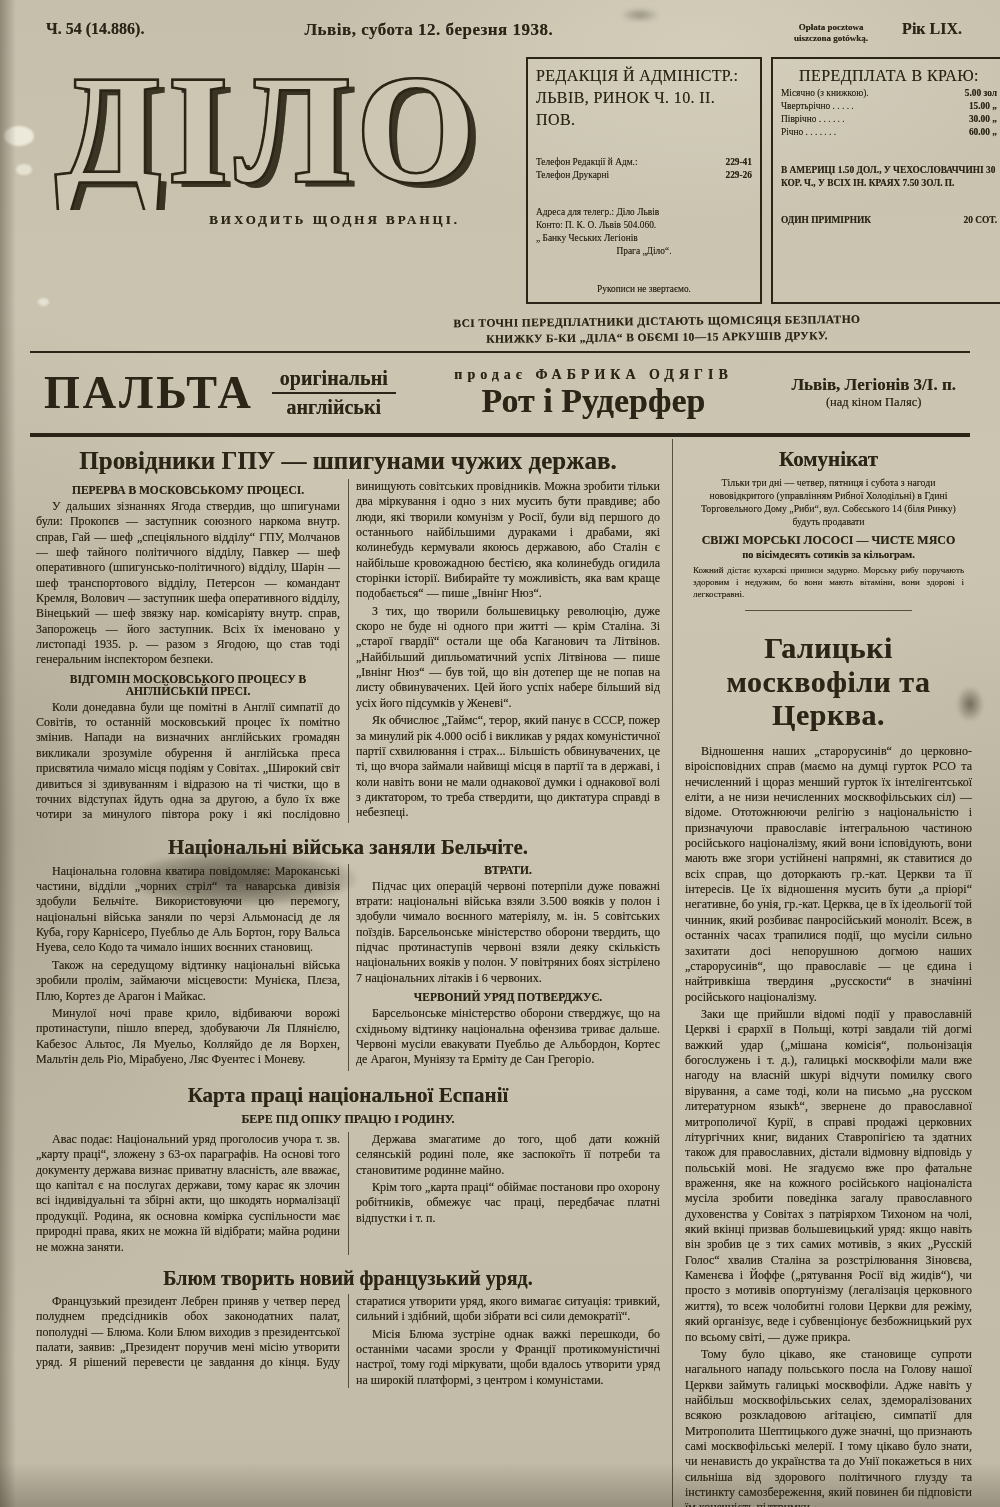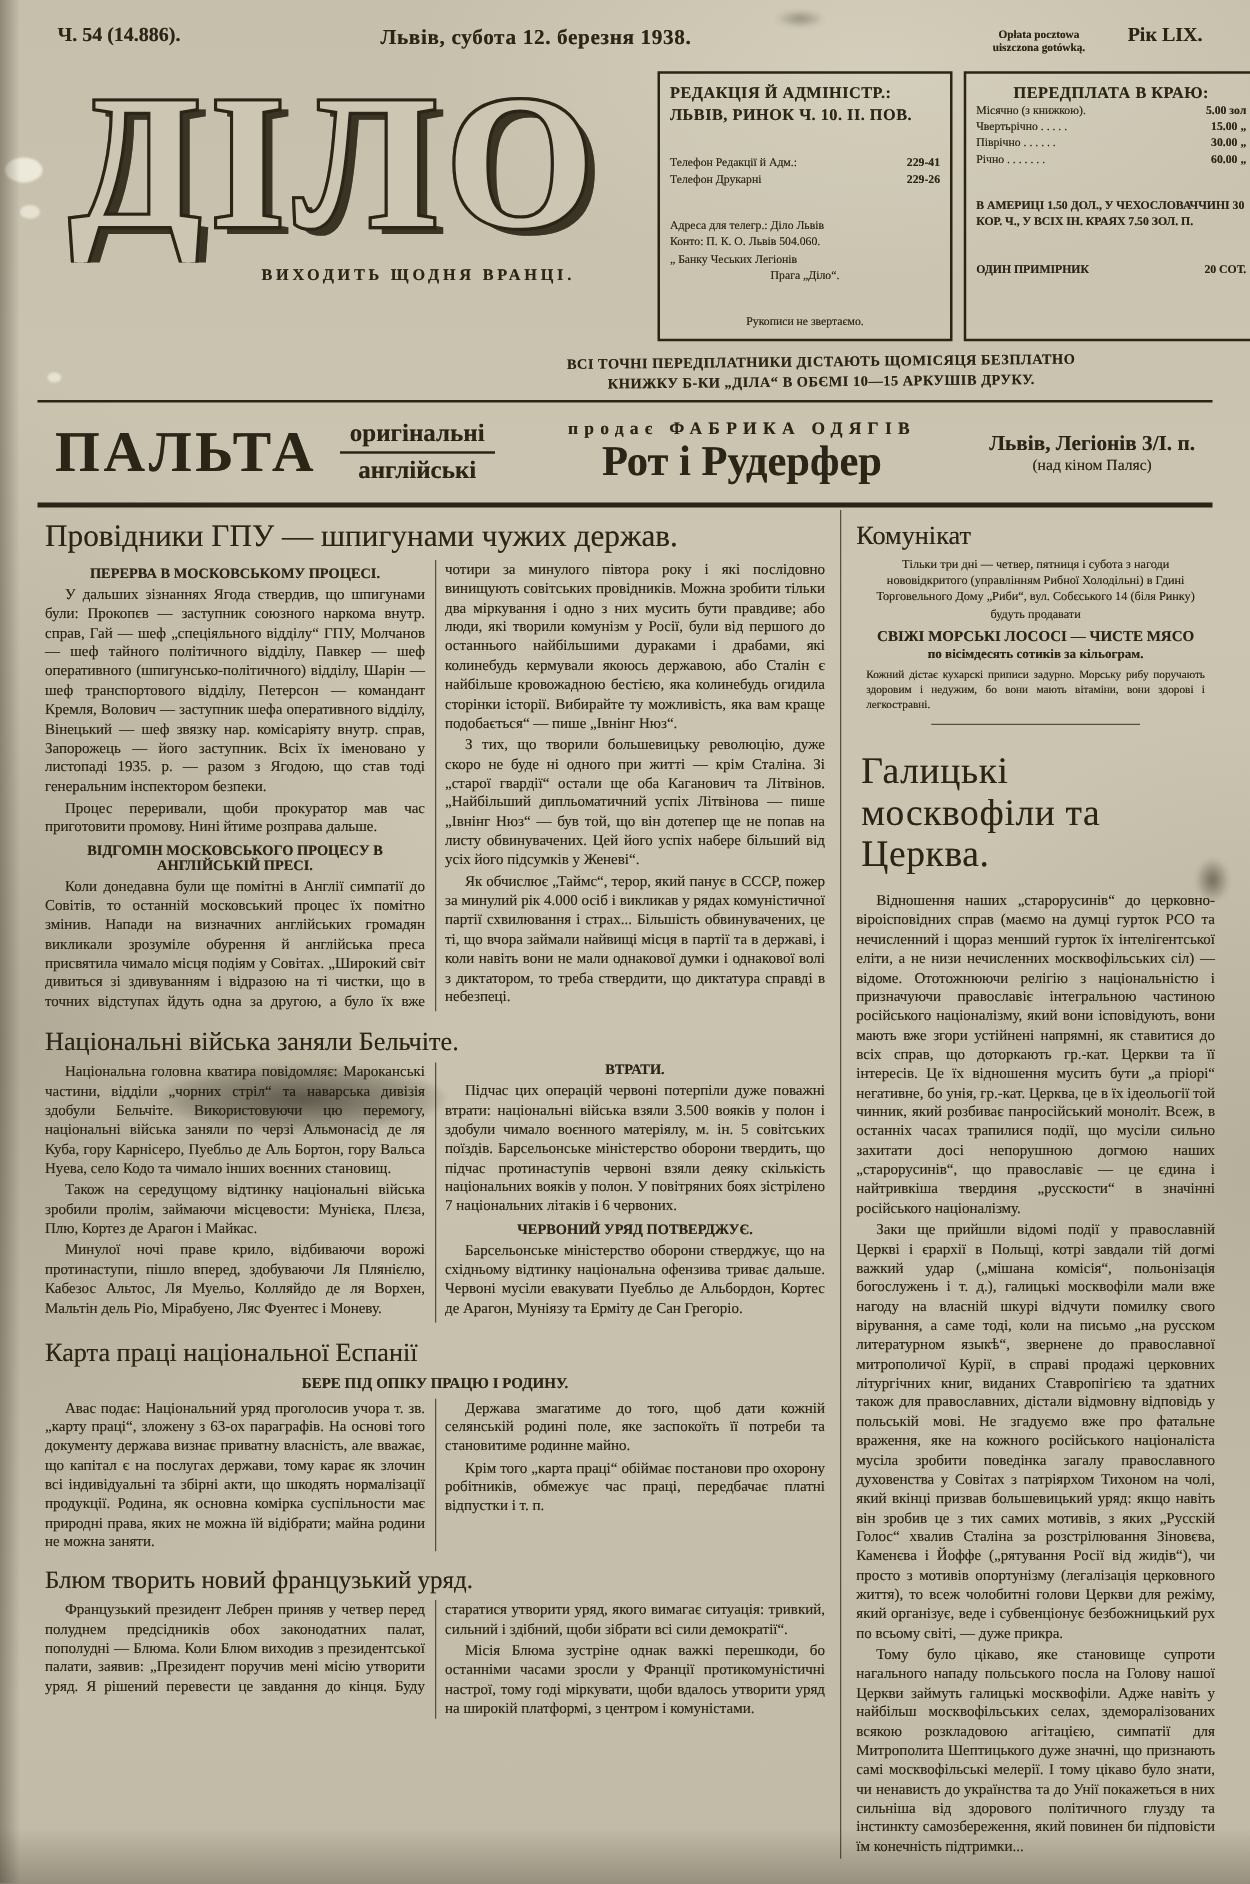--- a/index.html
+++ b/index.html
@@ -19,21 +19,21 @@
   .postal{font-size:9px;text-align:center;margin-left:auto;line-height:1.25;margin-top:2px;}
   .vol{font-size:16px;margin-left:34px;}
   .mastrow{display:flex;padding:0 30px 0 46px;}
   .mast-left{width:505px;}
   .masthead-svg{display:block;}
   .mast-shadow{font-family:"Liberation Serif",serif;font-weight:bold;font-size:152px;letter-spacing:8px;fill:#2b2517;opacity:.9;}
   .mast-front{font-family:"Liberation Serif",serif;font-weight:bold;font-size:152px;letter-spacing:8px;fill:#cdc6b2;stroke:#2b2517;stroke-width:5px;paint-order:stroke;}
   .tagline{font-weight:bold;font-size:13px;letter-spacing:3px;margin:2px 0 0 64px;width:350px;text-align:right;}
   .boxes{display:flex;gap:9px;margin-left:auto;margin-top:12px;align-items:stretch;}
   .box{border:2px solid #2a2517;padding:6px 8px;font-size:9.4px;line-height:1.4;width:216px;background:rgba(255,255,255,.04);}
-  .box-title{font-weight:bold;font-size:13px;letter-spacing:.4px;}
+  .box-title{font-weight:normal;font-size:16px;letter-spacing:.4px;}
   .box-title.center{text-align:center;}
   .box .row{display:flex;justify-content:space-between;}
   .bold{font-weight:bold;}
   .gap6{margin-top:24px;}
   .center{text-align:center;}
   .subnote{margin:10px 34px 6px 348px;text-align:center;font-weight:bold;font-size:11.5px;line-height:1.35;transform:rotate(-.6deg);letter-spacing:.4px;}
   
   .ad{display:flex;align-items:center;gap:18px;padding:12px 14px;margin:4px 30px 0;border-top:2px solid #2a2517;border-bottom:4px solid #2a2517;}
   .ad-product{font-size:46px;font-weight:bold;letter-spacing:3px;line-height:1;}
   .ad-attrs{display:flex;flex-direction:column;font-weight:bold;font-size:20px;text-align:center;}
@@ -42,21 +42,21 @@
   .ad-center{flex:1;text-align:center;}
   .ad-intro{font-weight:bold;font-size:14px;letter-spacing:5px;}
   .ad-seller{font-weight:bold;font-size:34px;line-height:1.05;}
   .ad-right{text-align:center;}
   .ad-addr{font-size:17px;font-weight:bold;}
   .ad-addr-note{font-size:12.5px;}
   
   .main{display:flex;padding:2px 28px 0 36px;}
   .colL{width:624px;padding-right:12px;border-right:1px solid #55503f;}
   .colR{flex:1;padding-left:12px;}
-  .headline{font-weight:normal;text-align:left;}
+  .headline{font-weight:bold;text-align:center;}
   .h-gpu{font-size:25px;margin:8px 0 4px;}
   .h-mid{font-size:21px;margin:12px 0 4px;}
   .h-small{font-size:20px;margin:12px 0 4px;}
   .twocol{column-count:2;column-gap:16px;column-rule:1px solid #55503f;}
   p.body{font-size:12px;line-height:1.28;text-align:justify;text-indent:16px;margin:0 0 2px;orphans:2;widows:2;}
   .subhead{font-weight:bold;font-size:11.5px;text-align:center;margin:5px 0 3px;break-after:avoid;}
   .subhead-wide{font-weight:bold;font-size:12px;text-align:center;margin:2px 0 5px;}
   
   .h-komunikat{font-size:21px;margin:8px 0 4px;}
   .kom-intro{font-size:9.8px;text-align:center;line-height:1.35;margin:0 4px;}
@@ -166,21 +166,20 @@
   </div>
 
   <div class="main">
 
     <div class="colL">
 
       <div class="headline h-gpu">Провідники ГПУ — шпигунами чужих держав.</div>
       <div class="twocol">
         <div class="subhead">ПЕРЕРВА В МОСКОВСЬКОМУ ПРОЦЕСІ.</div>
         <p class="body">У дальших зізнаннях Ягода ствердив, що шпигунами були: Прокопєв — заступник союзного наркома внутр. справ, Гай — шеф „спеціяльного відділу“ ГПУ, Молчанов — шеф тайного політичного відділу, Павкер — шеф оперативного (шпигунсько-політичного) відділу, Шарін — шеф транспортового відділу, Петерсон — командант Кремля, Волович — заступник шефа оперативного відділу, Вінецький — шеф звязку нар. комісаріяту внутр. справ, Запорожець — його заступник. Всіх їх іменовано у листопаді 1935. р. — разом з Ягодою, що став тоді генеральним інспектором безпеки.</p>
-        <p class="body">Процес переривали, щоби прокуратор мав час приготовити промову. Нині йтиме розправа дальше.</p>
         <div class="subhead">ВІДГОМІН МОСКОВСЬКОГО ПРОЦЕСУ В АНГЛІЙСЬКІЙ ПРЕСІ.</div>
         <p class="body">Коли донедавна були ще помітні в Англії симпатії до Совітів, то останній московський процес їх помітно змінив. Напади на визначних англійських громадян викликали зрозуміле обурення й англійська преса присвятила чимало місця подіям у Совітах. „Широкий світ дивиться зі здивуванням і відразою на ті чистки, що в точних відступах йдуть одна за другою, а було їх вже чотири за минулого півтора року і які послідовно винищують совітських провідників. Можна зробити тільки два міркування і одно з них мусить бути правдиве; або люди, які творили комунізм у Росії, були від першого до останнього найбільшими дураками і драбами, які колинебудь кермували якоюсь державою, або Сталін є найбільше кровожадною бестією, яка колинебудь огидила сторінки історії. Вибирайте ту можливість, яка вам краще подобається“ — пише „Івнінг Нюз“.</p>
         <p class="body">З тих, що творили большевицьку революцію, дуже скоро не буде ні одного при житті — крім Сталіна. Зі „старої гвардії“ остали ще оба Каганович та Літвінов. „Найбільший дипльоматичний успіх Літвінова — пише „Івнінг Нюз“ — був той, що він дотепер ще не попав на листу обвинувачених. Цей його успіх набере більший від усіх його підсумків у Женеві“.</p>
         <p class="body">Як обчислює „Таймс“, терор, який панує в СССР, пожер за минулий рік 4.000 осіб і викликав у рядах комуністичної партії схвилювання і страх... Більшість обвинувачених, це ті, що вчора займали найвищі місця в партії та в державі, і коли навіть вони не мали однакової думки і однакової волі з диктатором, то треба ствердити, що диктатура справді в небезпеці.</p>
       </div>
 
       <div class="headline h-mid">Національні війська заняли Бельчіте.</div>
       <div class="twocol">
         <p class="body">Національна головна кватира повідомляє: Мароканські частини, відділи „чорних стріл“ та наварська дивізія здобули Бельчіте. Використовуючи цю перемогу, національні війська заняли по черзі Альмонасід де ля Куба, гору Карнісеро, Пуебльо де Аль Бортон, гору Вальса Нуева, село Кодо та чимало інших воєнних становищ.</p>
         <p class="body">Також на середущому відтинку національні війська зробили пролім, займаючи місцевости: Мунієка, Плєза, Плю, Кортез де Арагон і Майкас.</p>

